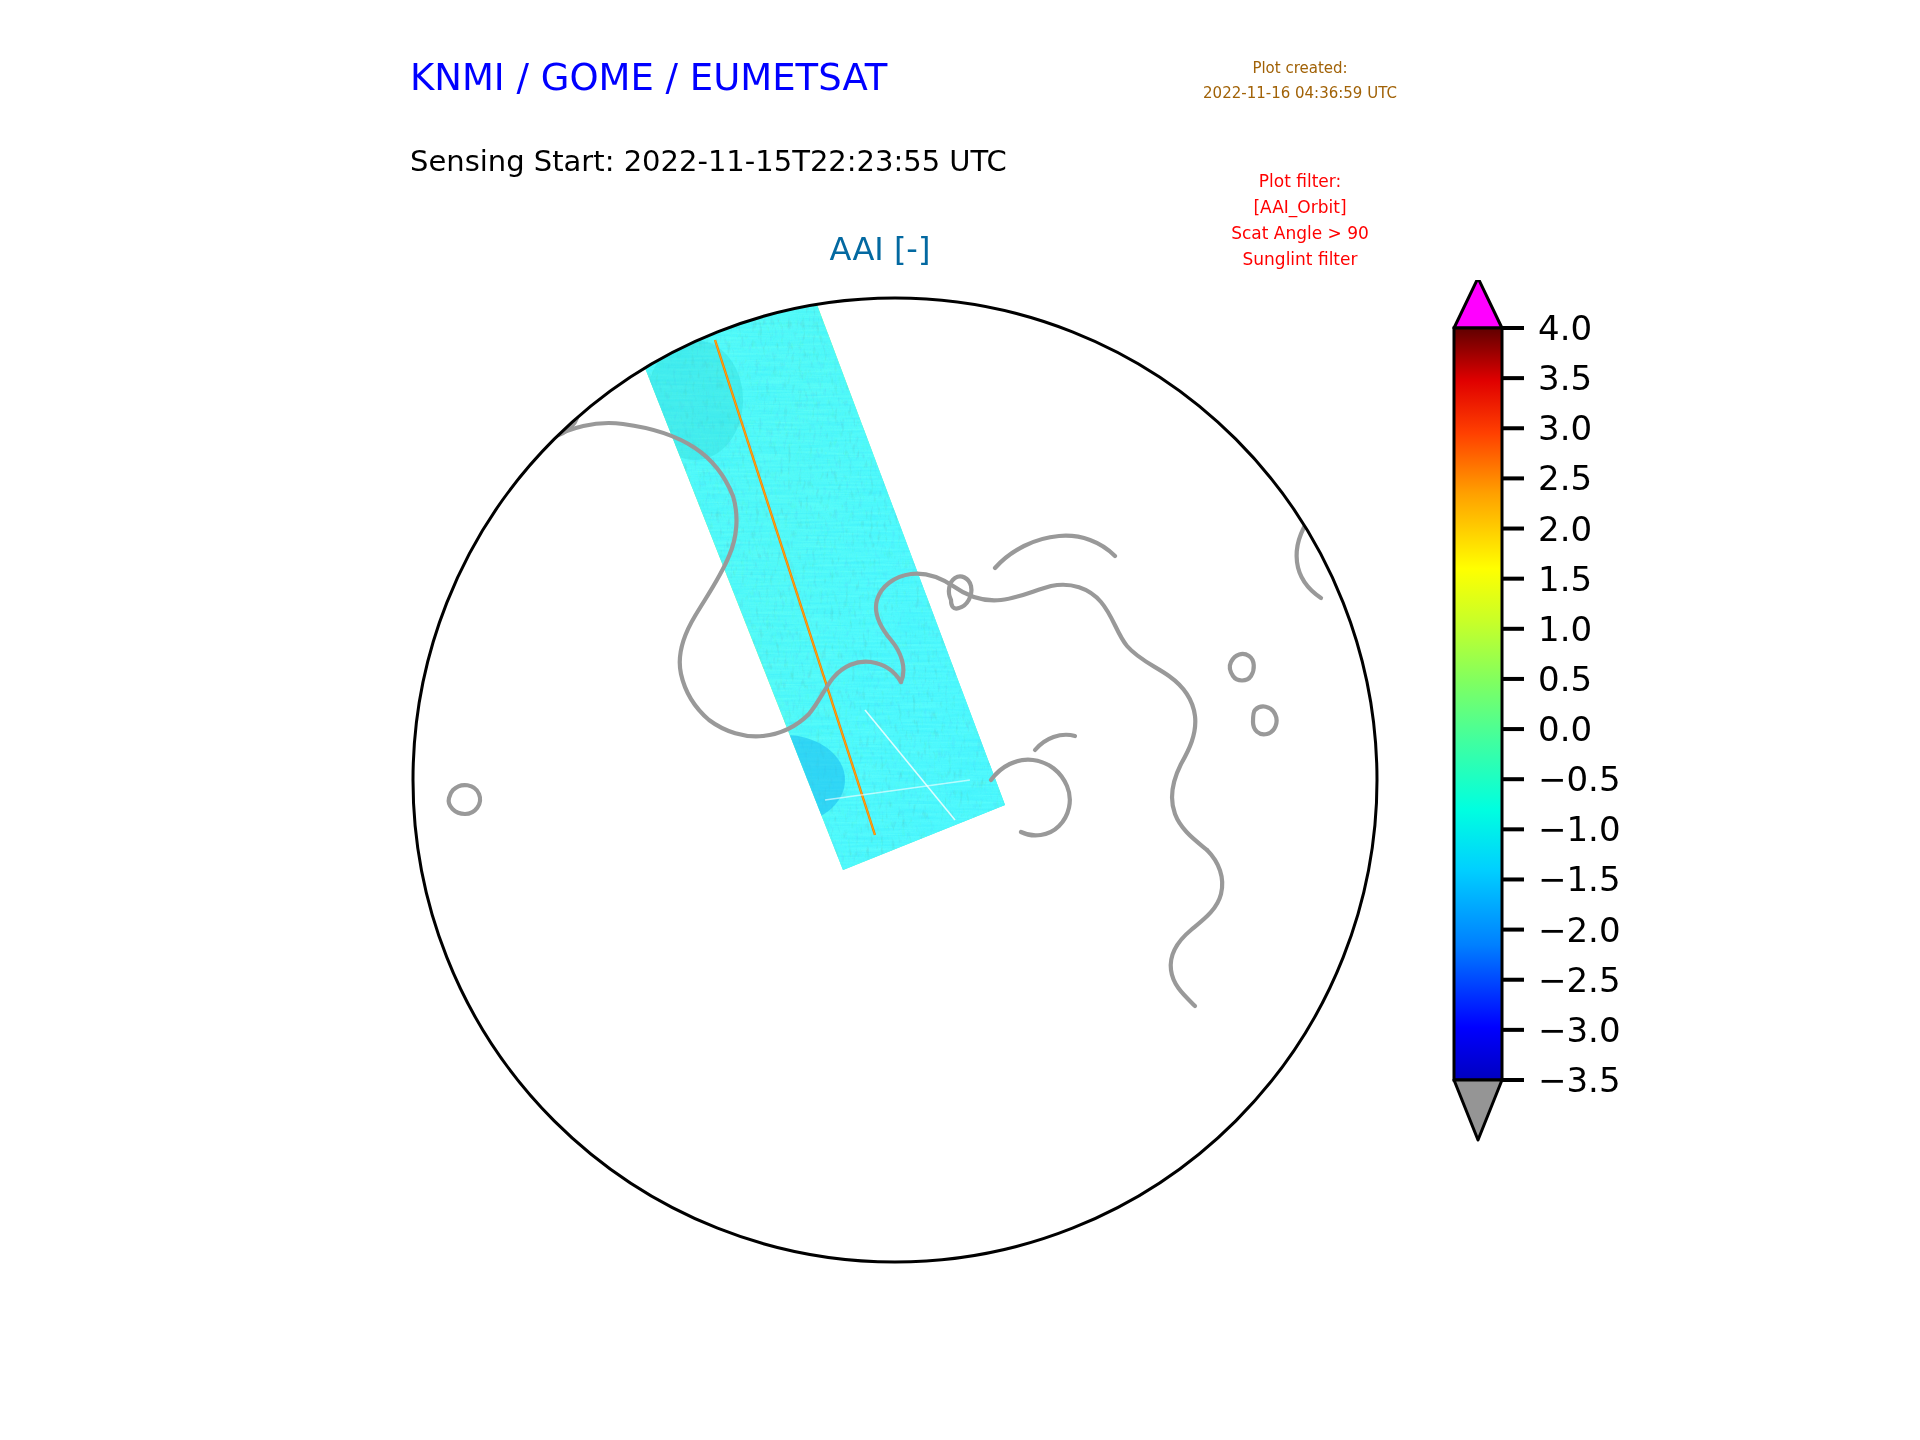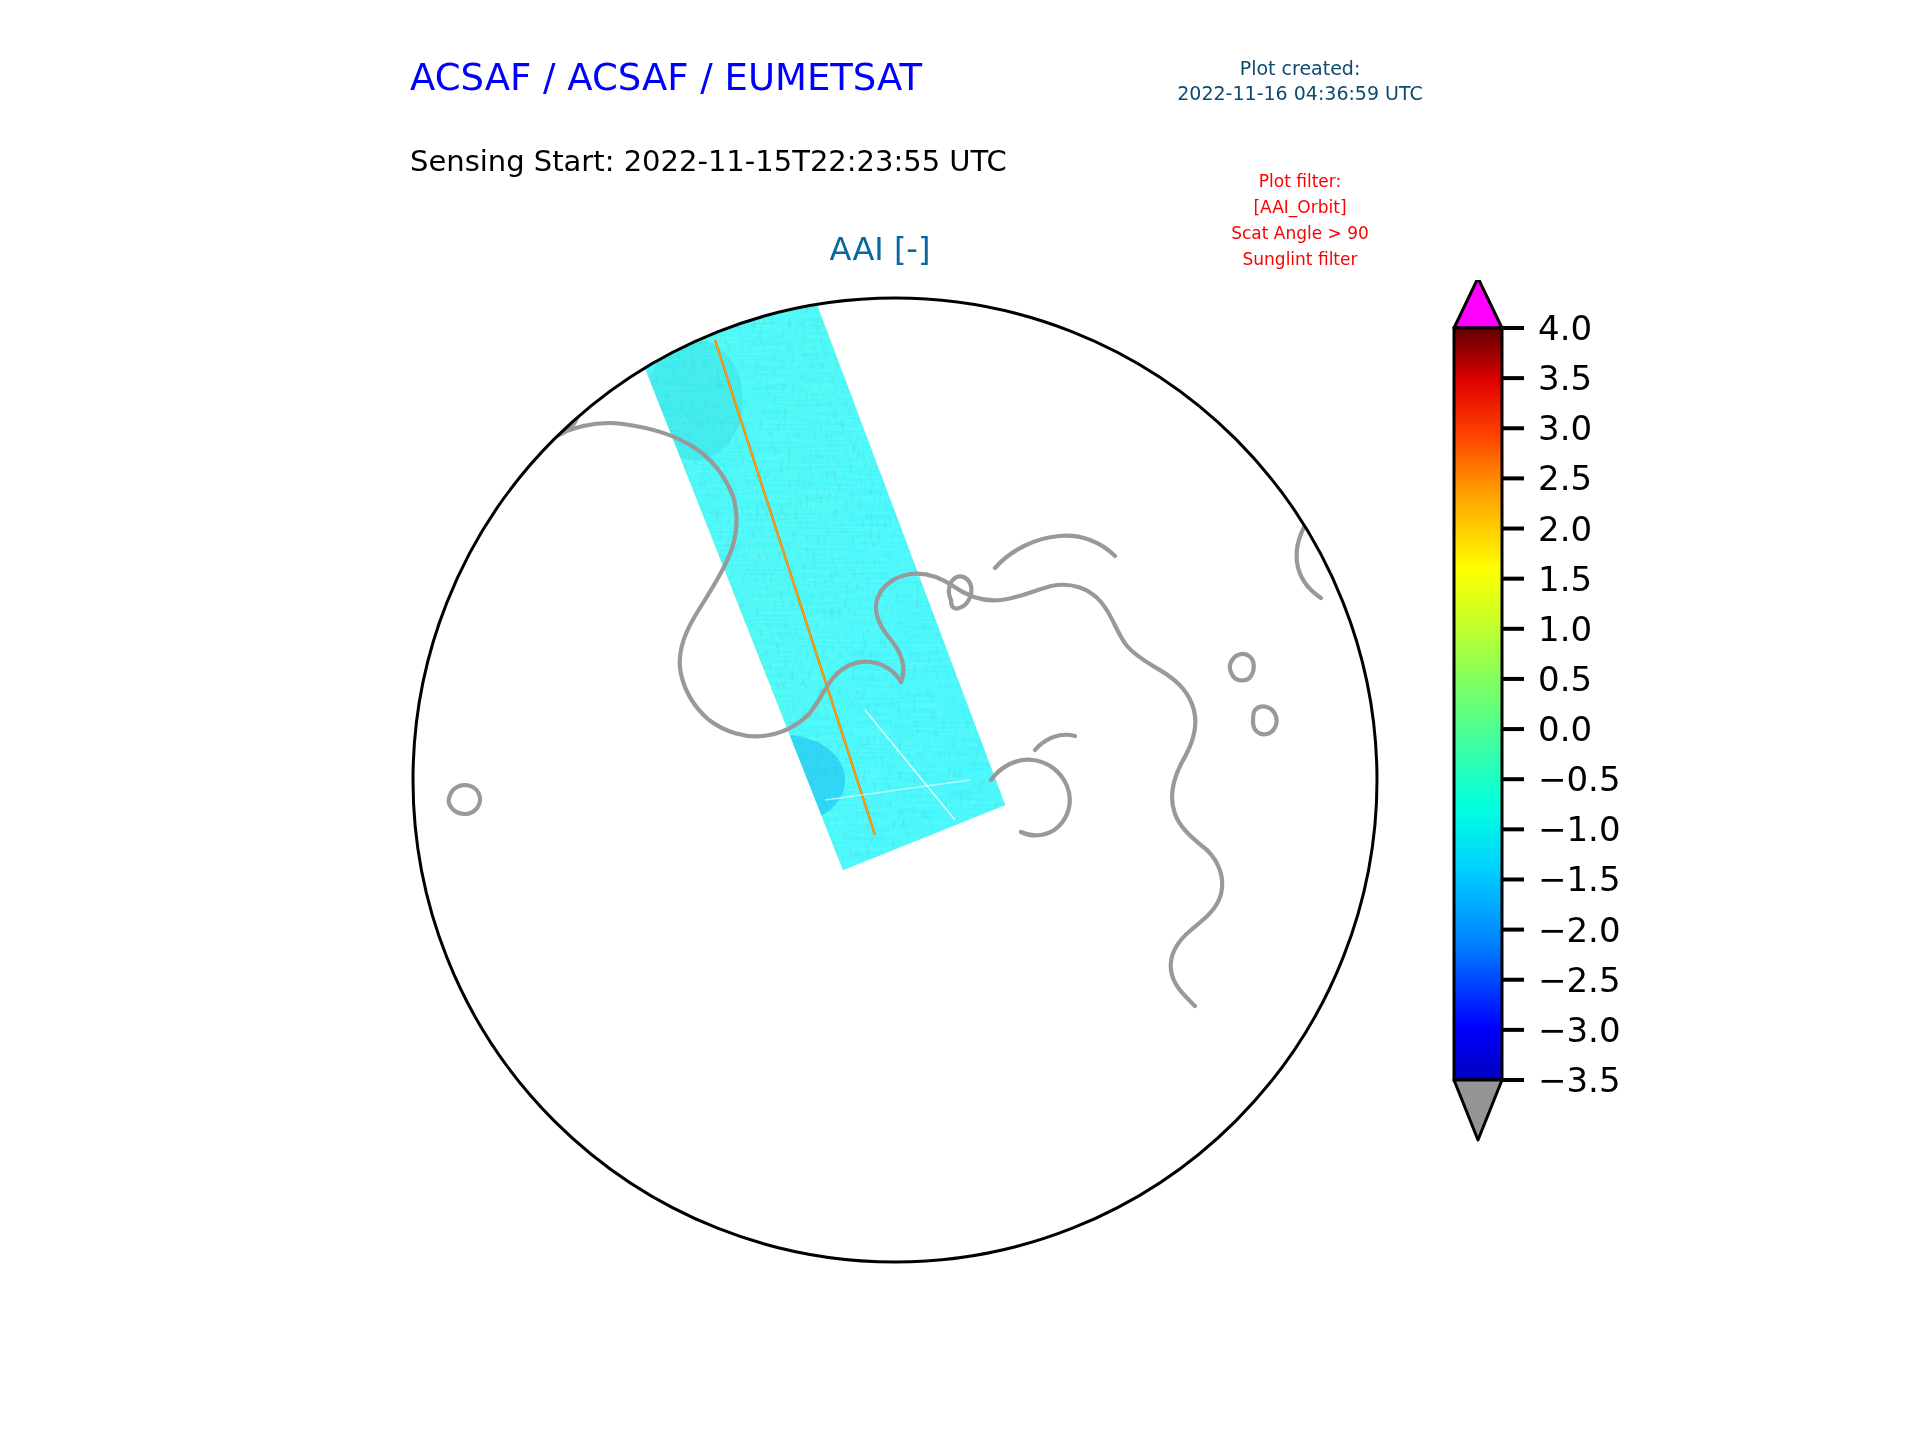--- a/index.html
+++ b/index.html
@@ -26,23 +26,23 @@
     white-space: nowrap;
     letter-spacing: 0px;
   }
 
   #plot-created-block {
     position: absolute;
     left: 1140px;
     top: 56px;
     width: 320px;
     text-align: center;
-    font-size: 19px;
+    font-size: 15px;
     line-height: 25px;
-    color: #0c4a6e;
+    color: #a16207;
   }
 
   #dataset-block {
     position: absolute;
     left: 410px;
     top: 140px;
     font-size: 29px;
     line-height: 42px;
     color: #000000;
     white-space: nowrap;
@@ -91,21 +91,21 @@
   #colorbar-svg { display: block; width: 420px; height: 1040px; }
   .cb-tick-label {
     font-family: "DejaVu Sans", sans-serif;
     font-size: 34px;
     fill: #000000;
   }
 </style>
 </head>
 <body>
 
-<div id="org-title">ACSAF / ACSAF / EUMETSAT</div>
+<div id="org-title">KNMI / GOME / EUMETSAT</div>
 
 <div id="plot-created-block">
   <div>Plot created:</div>
   <div>2022-11-16 04:36:59 UTC</div>
 </div>
 
 <div id="dataset-block">
   <div>Sensing Start: 2022-11-15T22:23:55 UTC</div>
 </div>
 

